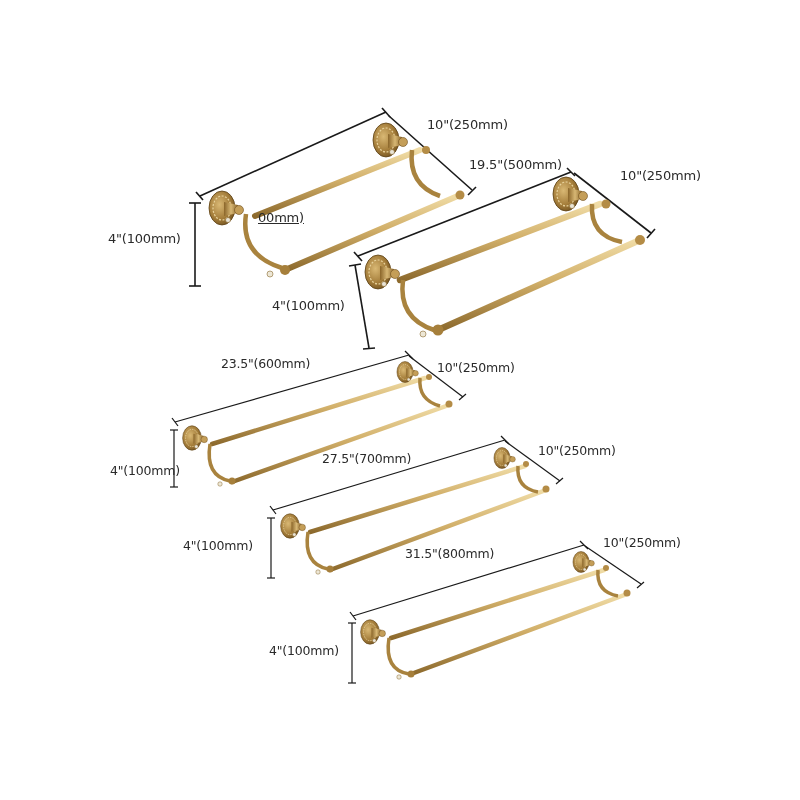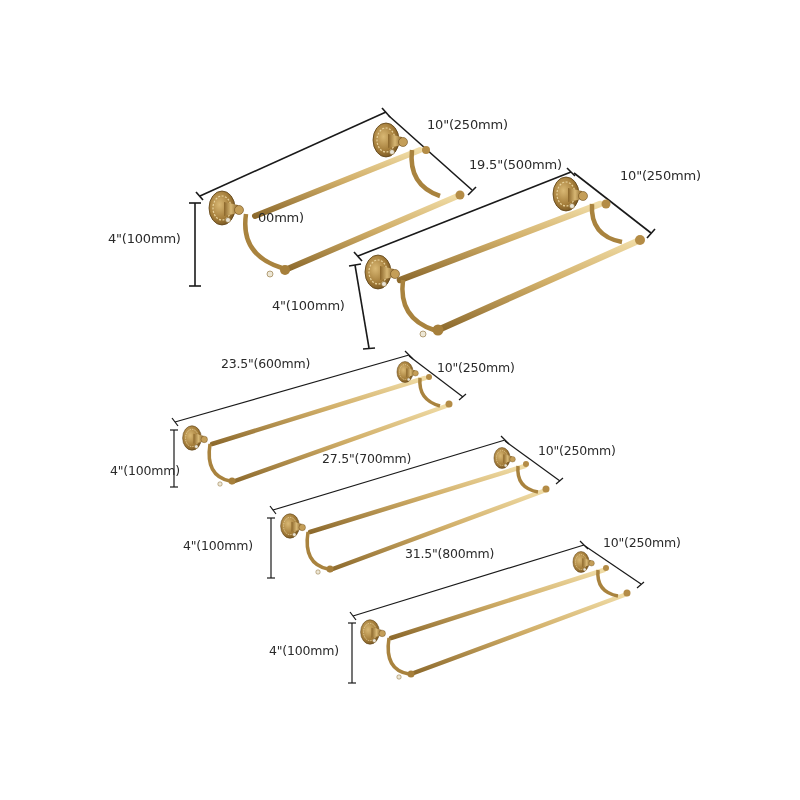--- a/index.html
+++ b/index.html
@@ -167,21 +167,21 @@
         </g>
       <g transform="translate(581,562) scale(0.62)">
           <use href="#mount"></use>
         </g>
     </g>
   </svg>
 
   
   
   <div class="lbl lbl-lg" style="left:427px; top:117px;">10"(250mm)</div>
-  <div class="lbl lbl-lg" style="left:258px; top:210px;">00mm)</div>
+  <div class="lbl lbl-lg" style="left:258px; top:210px;text-decoration:underline;">00mm)</div>
   <div class="lbl lbl-lg" style="left:108px; top:231px;">4"(100mm)</div>
 
   
   <div class="lbl lbl-lg" style="left:469px; top:157px;">19.5"(500mm)</div>
   <div class="lbl lbl-lg" style="left:620px; top:168px;">10"(250mm)</div>
   <div class="lbl lbl-lg" style="left:272px; top:298px;">4"(100mm)</div>
 
   
   <div class="lbl" style="left:221px; top:356px;">23.5"(600mm)</div>
   <div class="lbl" style="left:437px; top:360px;">10"(250mm)</div>

